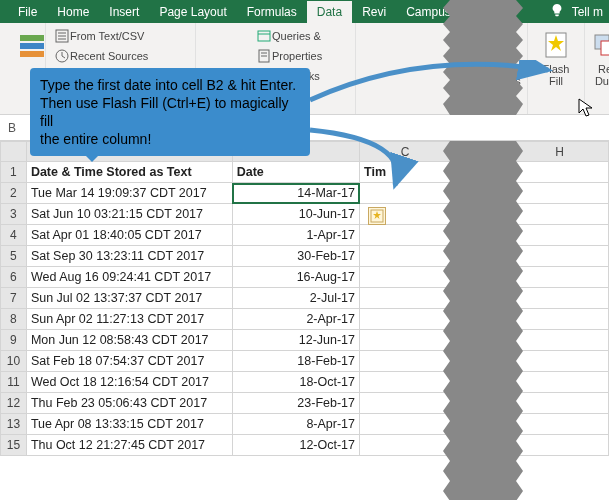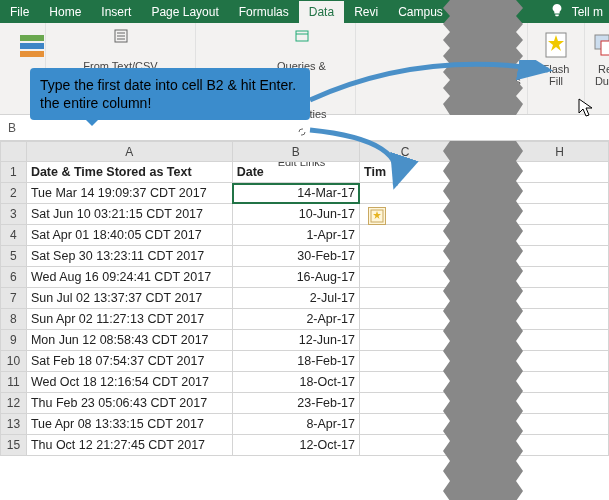--- a/index.html
+++ b/index.html
@@ -1,27 +1,27 @@
 <!DOCTYPE html>
 <html><head>
 <meta charset="utf-8">
 <style>
 * { box-sizing: border-box; margin: 0; padding: 0; font-family: "Segoe UI", Arial, sans-serif; }
 body { background: #fff; width: 609px; height: 500px; overflow: hidden; position: relative; }
 
 
-.tabbar { background: #217346; height: 23px; display: flex; align-items: center; font-size: 12px; color: #fff; }
+.tabbar { background: #217346; height: 23px; display: flex; align-items: center; font-size: 12px; color: #fff; padding-left: 8px; }
 .tabbar .tab { padding: 4px 10px; cursor: pointer; }
 .tabbar .tab.active { background: #f3f2f1; color: #217346; font-weight: 400; }
 .tabbar .tell { margin-left: auto; display: flex; align-items: center; padding-right: 6px; gap: 8px; justify-content: flex-end; }
 
 
 .ribbon { background: #f3f2f1; border-bottom: 1px solid #d4d4d4; height: 92px; display: flex; position: relative; }
 .ribbon-group { border-right: 1px solid #e1e1e1; padding: 4px 6px; display: flex; flex-direction: column; gap: 2px; font-size: 11px; color: #444; }
-.rib-btn { display: flex; align-items: center; gap: 16px; padding: 1px 2px; flex-direction: column; }
+.rib-btn { display: flex; align-items: center; gap: 0; padding: 1px 2px; }
 .rib-icon { width: 16px; height: 16px; flex-shrink: 0; }
 .big-btn { display: flex; flex-direction: column; align-items: center; font-size: 11px; color: #444; padding: 2px 6px; width: 52px; text-align: center; line-height: 12px; }
 .big-btn .big-icon { width: 32px; height: 32px; margin-bottom: 2px; }
 
 
 .namebox-row { height: 26px; border-bottom: 1px solid #d4d4d4; display: flex; align-items: center; padding-left: 8px; font-size: 12px; color: #555; }
 
 
 .grid-wrap { position: relative; }
 table.sheet { border-collapse: collapse; table-layout: fixed; font-size: 12.5px; color: #222; }
@@ -316,20 +316,21 @@
 <div class="ff-opt" style="top:66px;left:368px;">
   <svg width="14" height="14" viewBox="0 0 14 14">
         <rect x="1" y="1" width="12" height="12" fill="none" stroke="#c9a861"></rect>
         <path d="M7 2l1 3h3l-2.5 2 1 3L7 8l-2.5 2 1-3L3 5h3z" fill="#e6b422"></path>
       </svg>
 </div>
 </div>
 
 <div class="callout" style="top:68px;left:30px;">
   <div>Type the first date into cell B2 &amp; hit Enter.</div>
+  <div>Then use Flash Fill (Ctrl+E) to magically fill</div>
   <div>the entire column!</div>
 </div>
 
 <svg class="arrow-svg" style="top:60px;left:300px;width:260px;height:80px;">
   <defs>
       <marker id="ah1" markerWidth="10" markerHeight="10" refX="6" refY="3" orient="auto">
         <path d="M0 0L7 3L0 6Z" fill="#4a90c8"></path>
       </marker>
     </defs>
   <path d="M10 40 Q120 -10 248 10" stroke="#4a90c8" stroke-width="5" fill="none" marker-end="url(#ah1)"></path>

